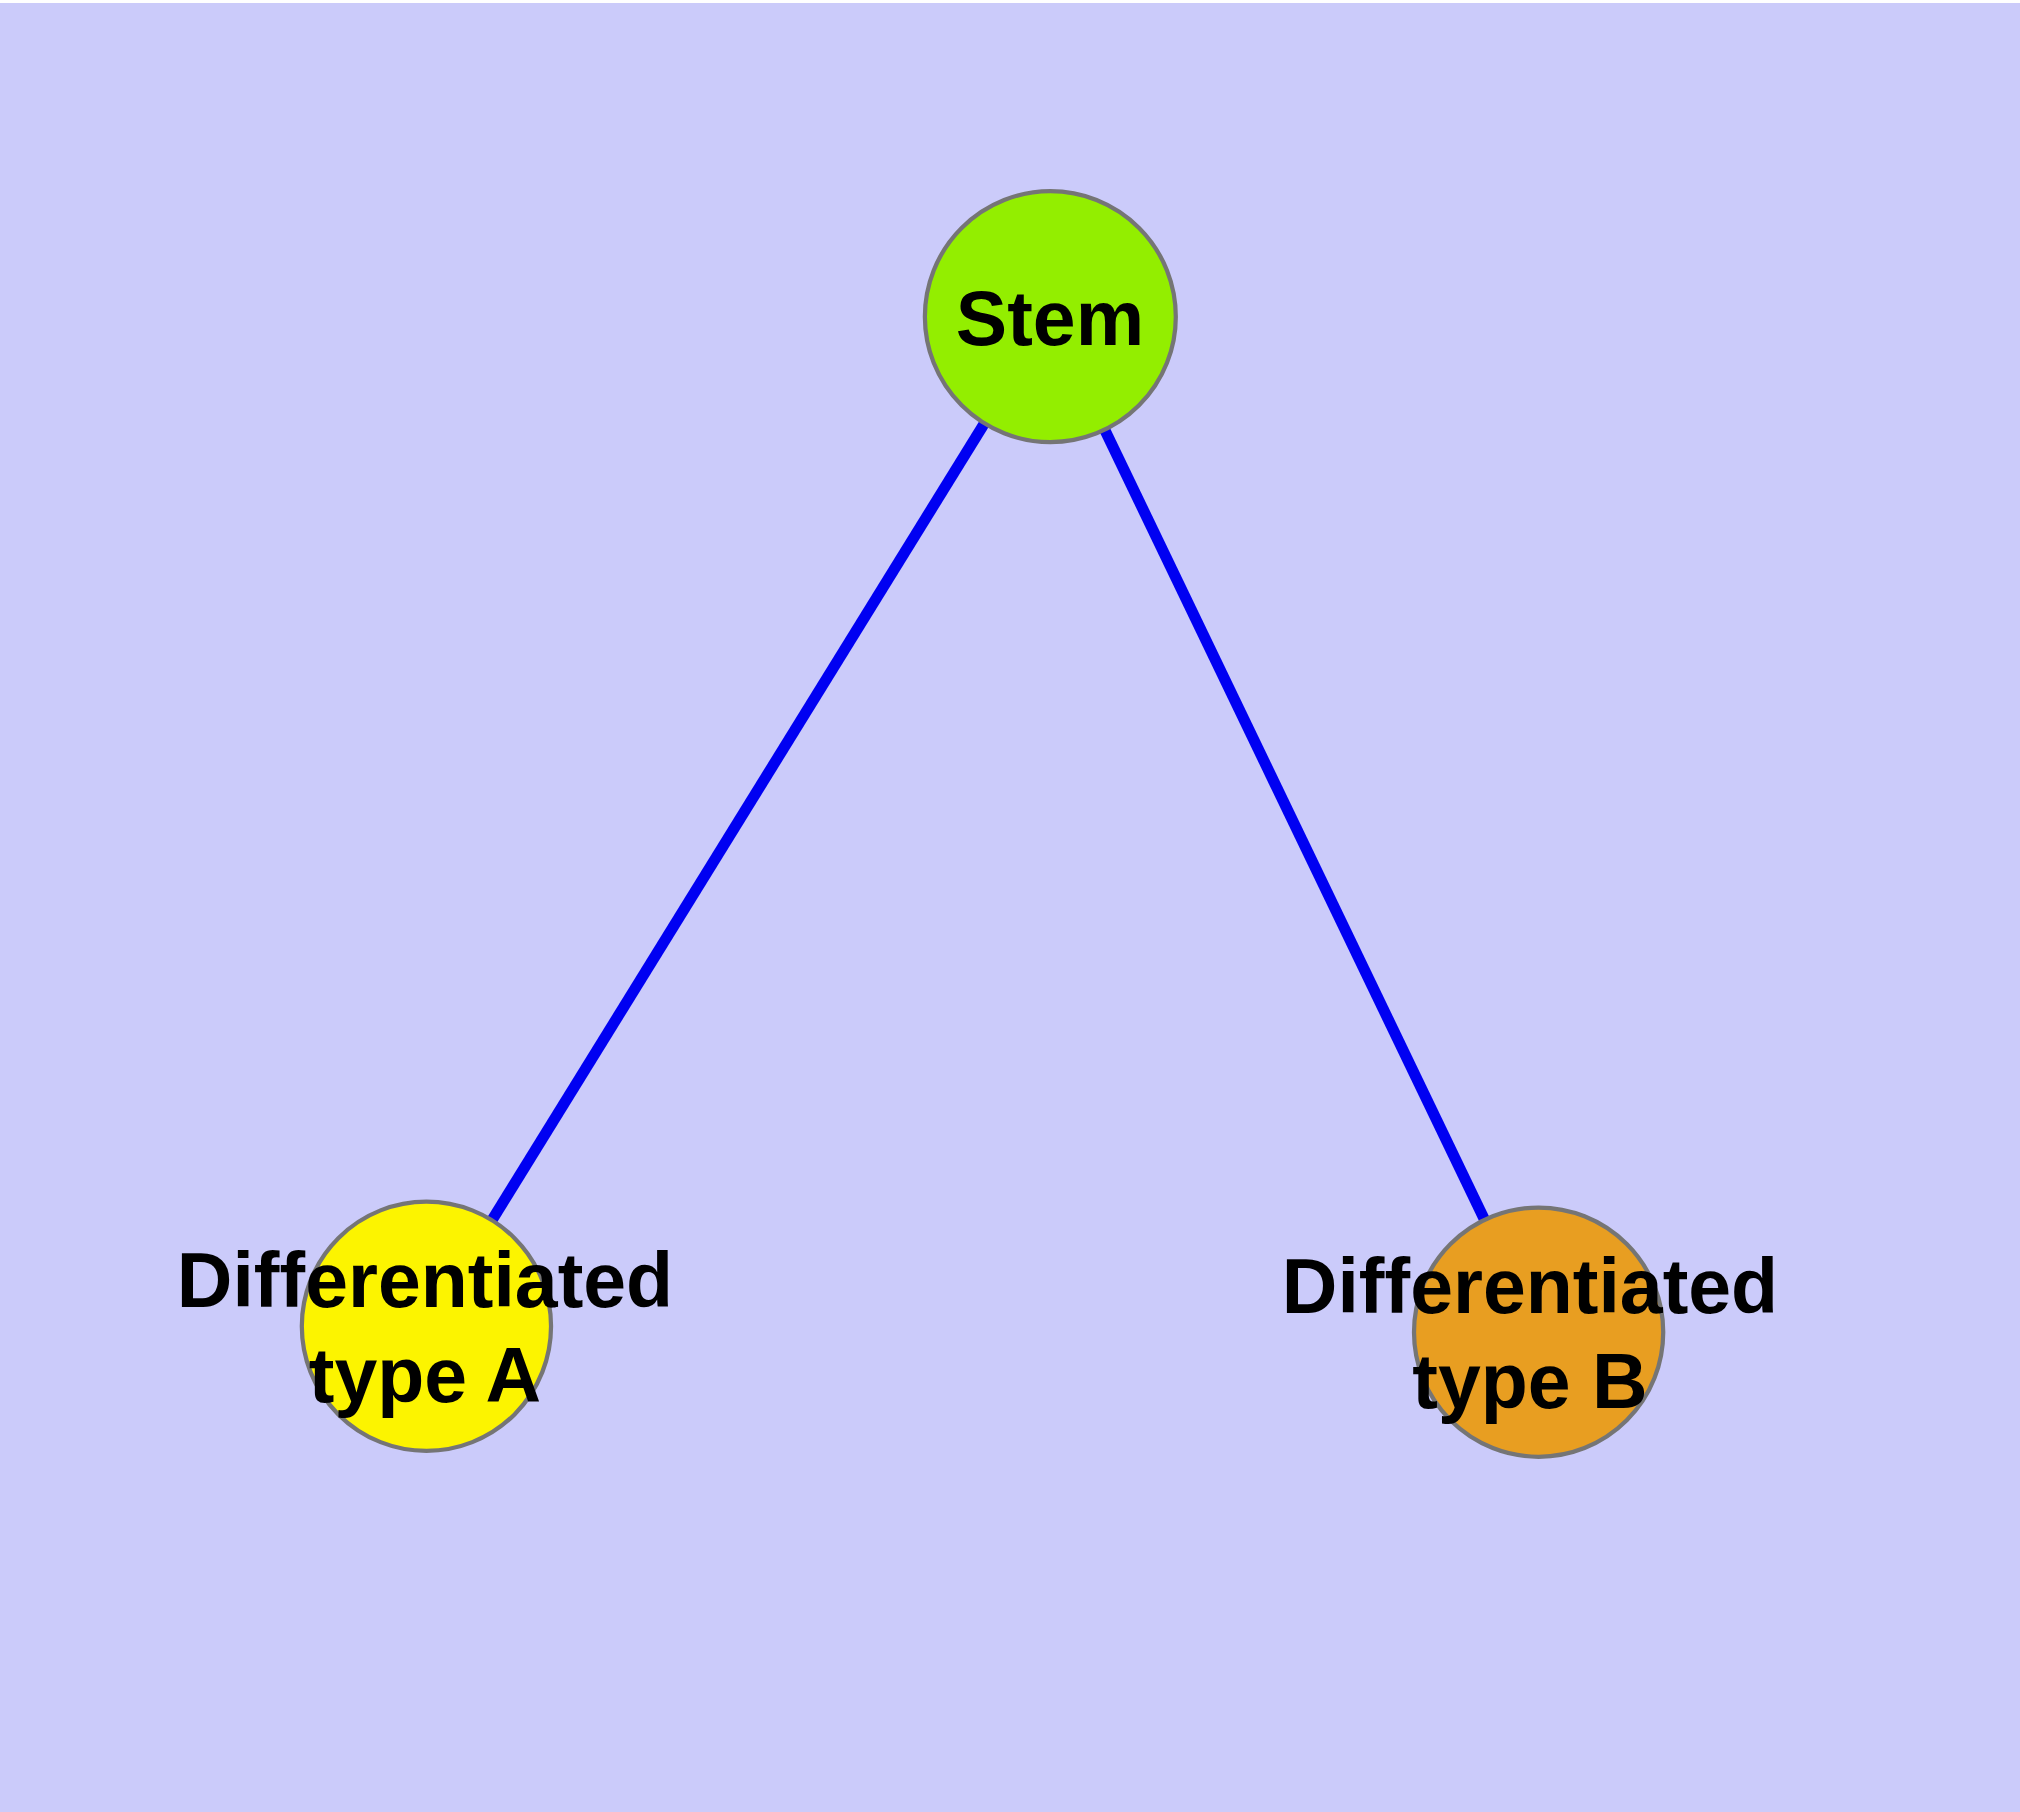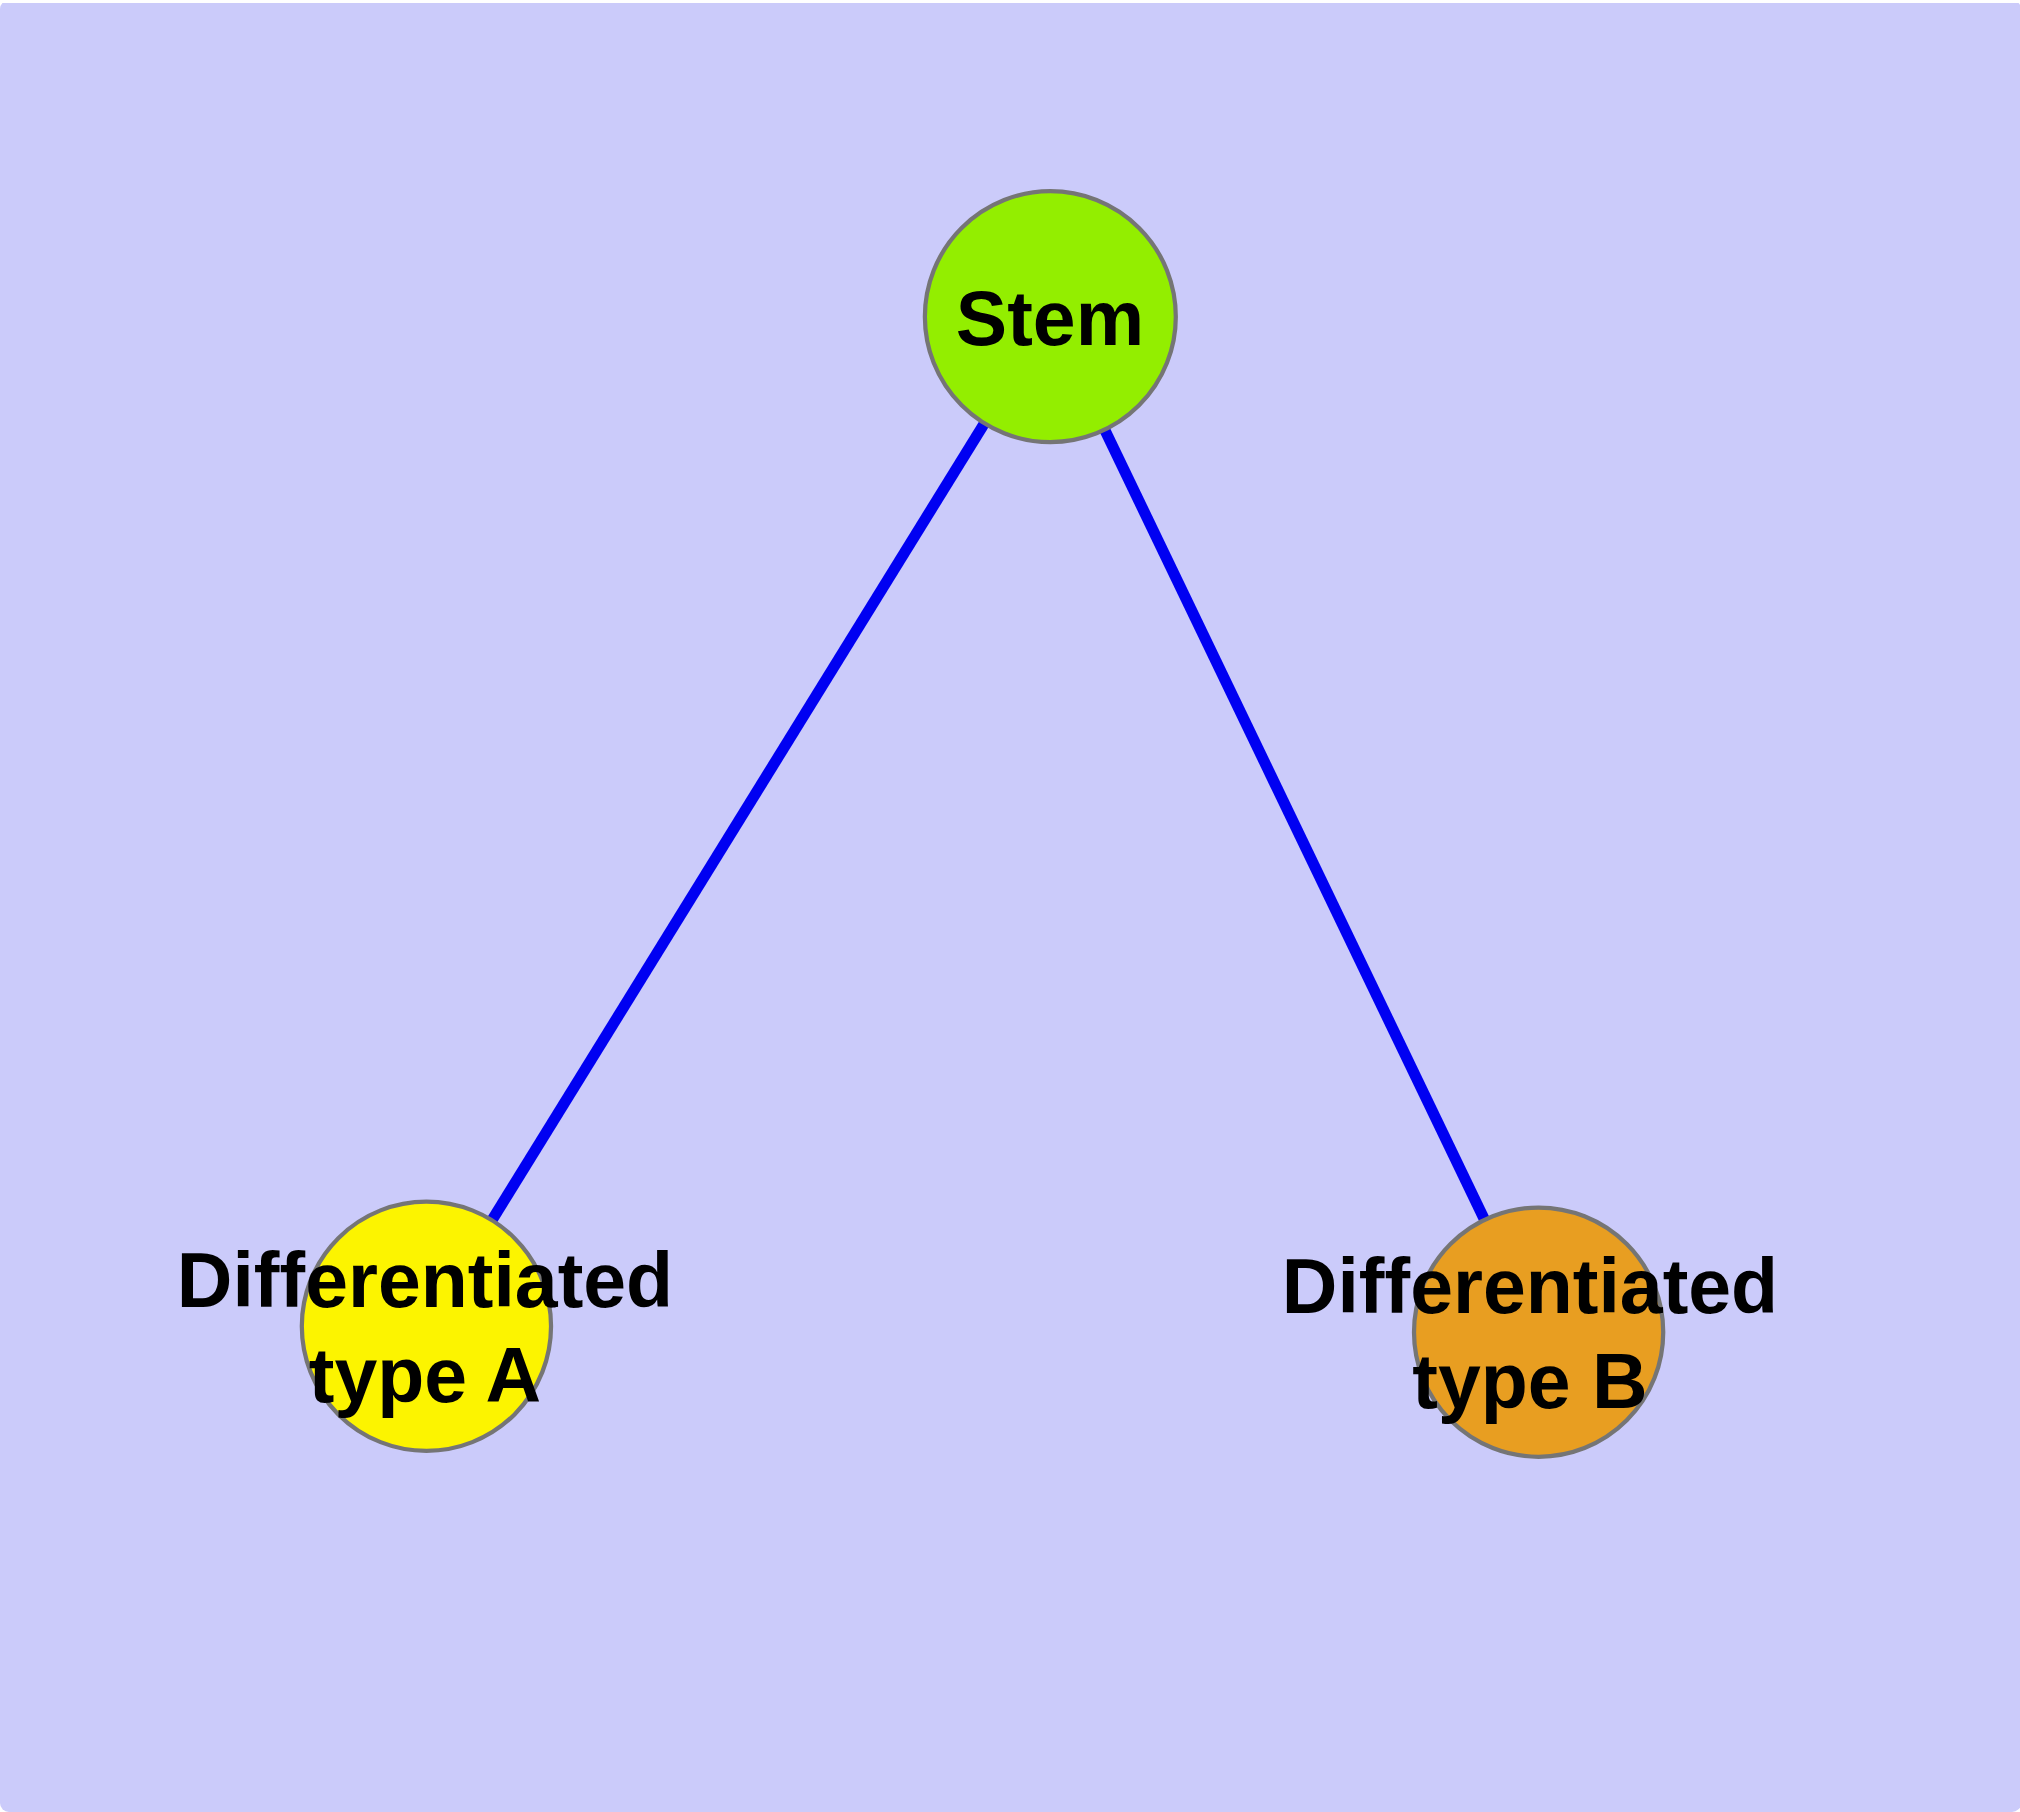--- a/index.html
+++ b/index.html
@@ -7,21 +7,20 @@
     padding: 0;
     background: #ffffff;
     font-family: "Liberation Sans", sans-serif;
   }
   .page {
     position: relative;
     width: 2021px;
     height: 1812px;
     overflow: hidden;
     background: #ffffff;
-    border-radius: 9px;
   }
   .margin-top {
     position: absolute;
     left: 0;
     top: 0;
     width: 2021px;
     height: 3.4px;
     background: #ffffff;
   }
   .canvas {

